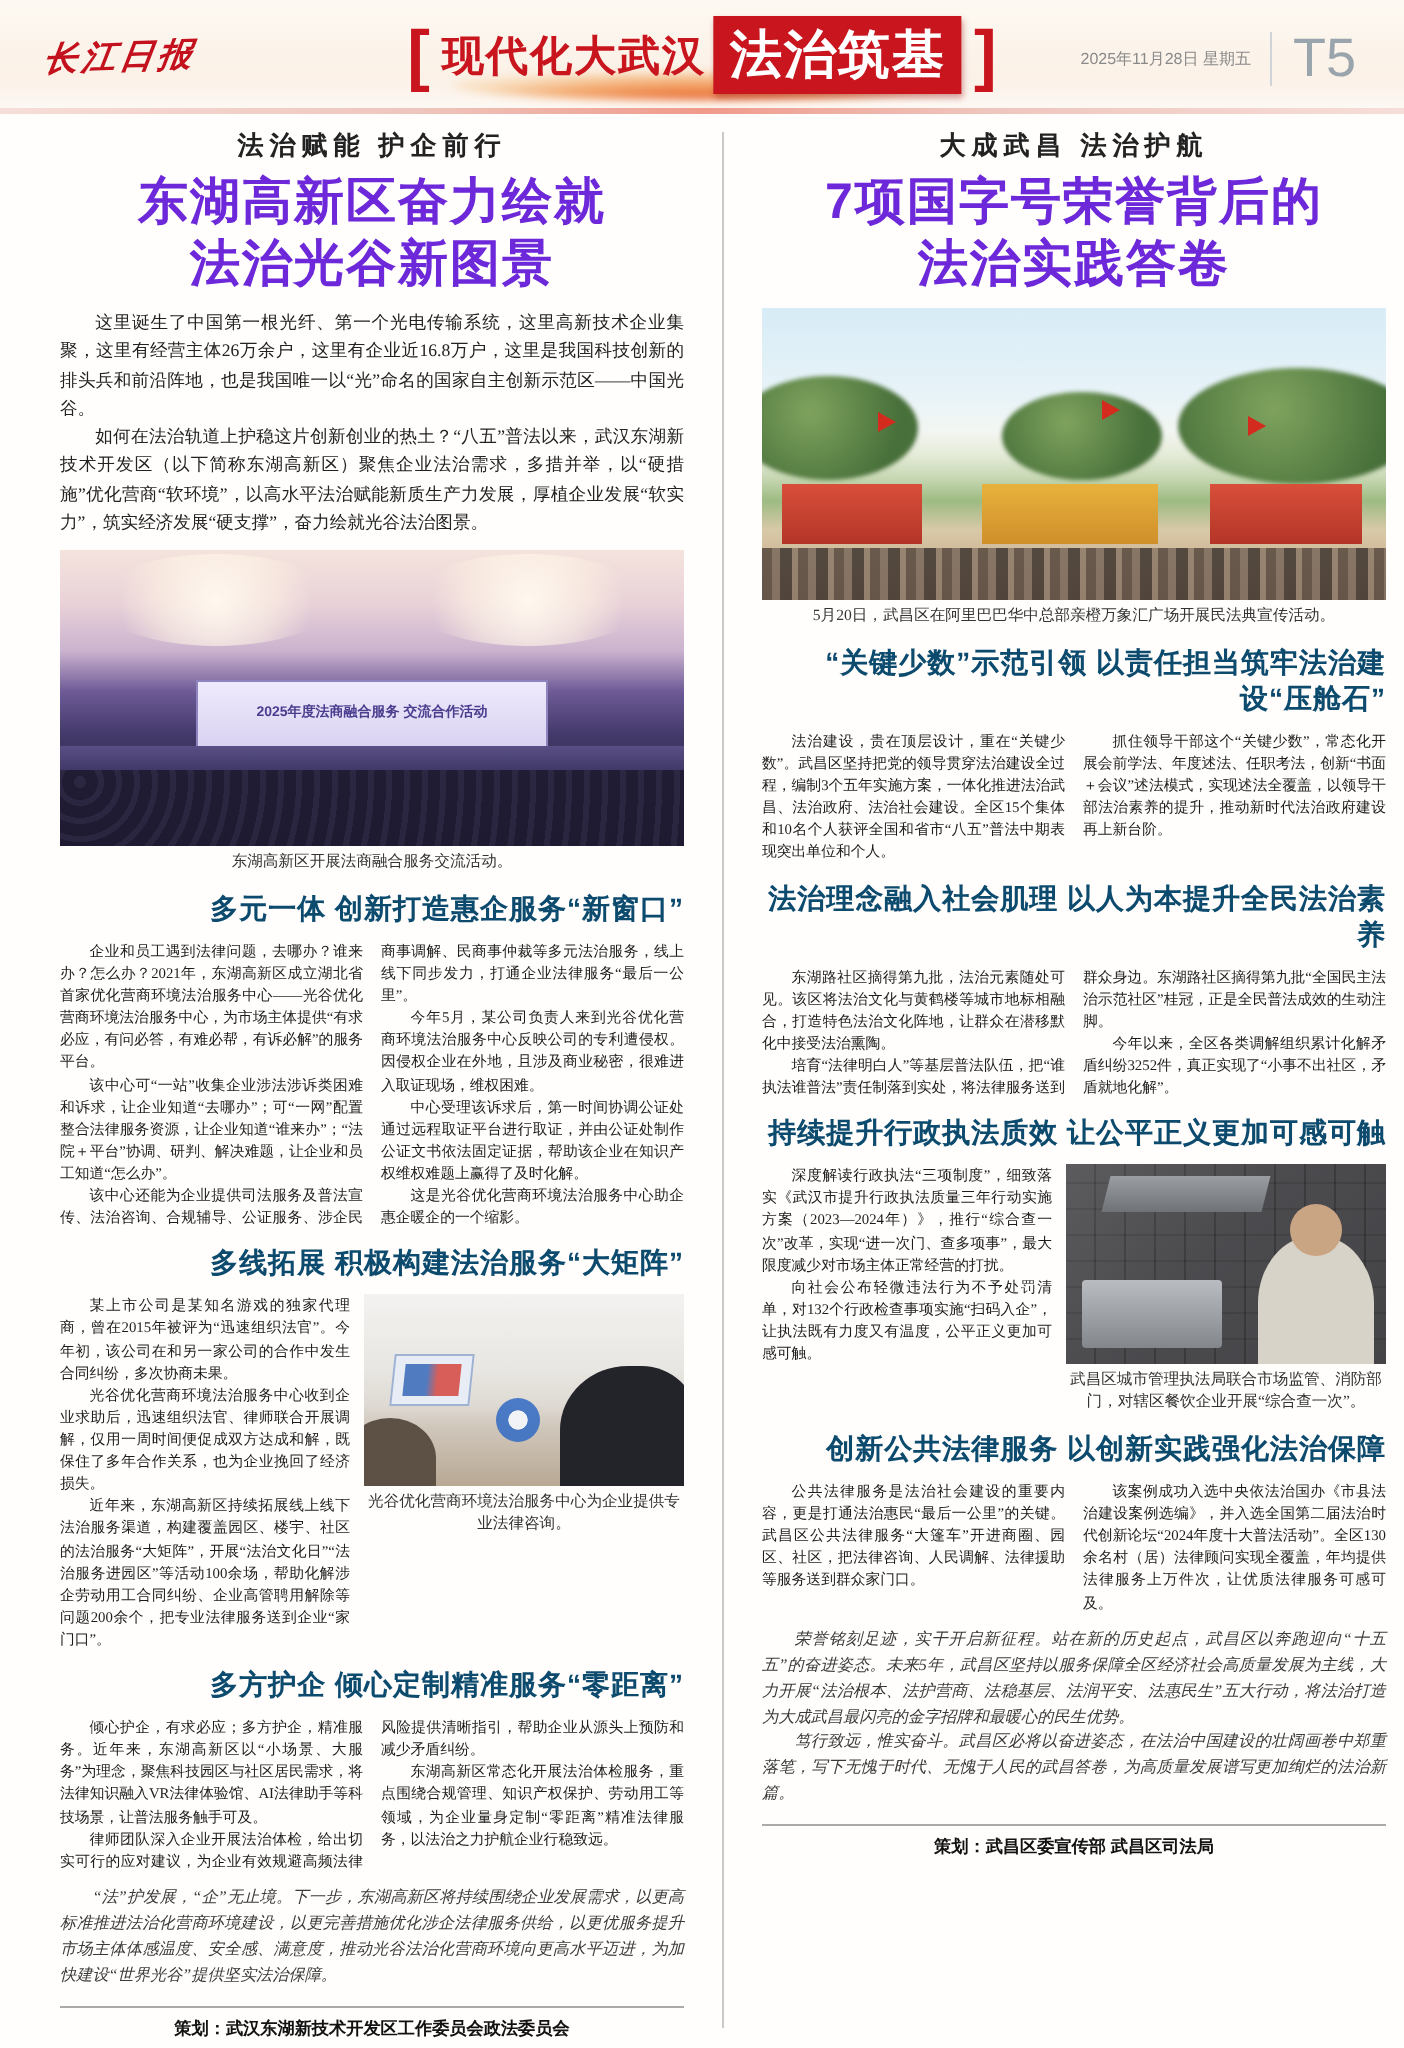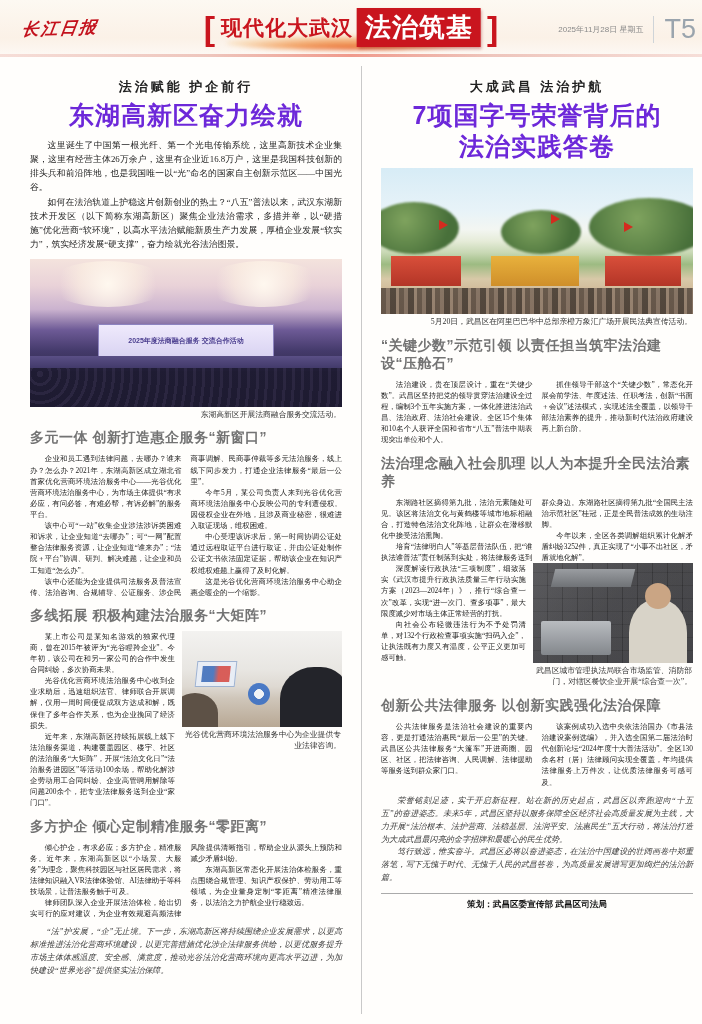--- a/index.html
+++ b/index.html
@@ -13,39 +13,39 @@
       background:linear-gradient(90deg,#f6ded8,#eec5bc 30%,#f09a8c 50%,#eec5bc 70%,#f6ded8); }
   .paper-logo { position:absolute; left:22px; top:17px; color:#c3121d; font-size:17px; font-weight:bold;
       font-style:italic; letter-spacing:2px; transform:skew(-8deg,-2deg); font-family:"Liberation Serif",serif; }
   .banner { position:absolute; left:50%; top:8px; transform:translateX(-50%); display:flex; align-items:center; white-space:nowrap; z-index:2; }
   .bracket { color:#c9151e; font-size:34px; font-weight:bold; line-height:30px; font-family:"Liberation Sans",sans-serif; }
   .banner-main { color:#c9151e; font-size:21px; font-weight:bold; margin:0 4px 0 6px; font-family:"Liberation Sans",sans-serif; letter-spacing:1px; }
   .banner-tag { background:#c9151e; color:#fff; font-size:26px; font-weight:bold; padding:2px 8px; margin-right:6px; font-family:"Liberation Sans",sans-serif; letter-spacing:1px; box-shadow:1px 2px 3px rgba(150,20,20,.4); }
   .skyline { position:absolute; left:50%; top:36px; transform:translateX(-50%); width:250px; height:14px; z-index:1;
       background:radial-gradient(ellipse at 50% 100%, #e8652f 0%, #f2a569 40%, rgba(247,208,160,.6) 70%, rgba(253,241,231,0) 100%);
       filter:blur(2px); border-radius:50%; }
-  .date-block { position:absolute; right:6px; top:16px; display:flex; align-items:center; gap:10px; }
+  .date-block { position:absolute; right:24px; top:16px; display:flex; align-items:center; gap:10px; }
   .pub-date { color:#8a8a8a; font-size:8px; font-family:"Liberation Sans",sans-serif; }
   .page-no { color:#9aa4ad; font-size:27px; font-family:"Liberation Sans",sans-serif; border-left:1px solid #cfd4d8; padding-left:10px; line-height:27px; }
 
   
   .content { position:absolute; top:62px; left:0; right:0; bottom:0; display:flex; }
   .col { width:312px; padding:0; }
   .col.left  { margin-left:30px; }
   .col.right { margin-left:19px; }
   .vdivider { width:1px; background:#c9c9c9; margin-left:19px; margin-top:4px; margin-bottom:10px; }
 
-  .kicker { text-align:center; font-size:13px; font-weight:bold; color:#222; letter-spacing:3px; font-family:"Liberation Sans",sans-serif; margin-top:16px; }
+  .kicker { text-align:center; font-size:13px; font-weight:bold; color:#222; letter-spacing:3px; font-family:"Liberation Sans",sans-serif; margin-top:2px; }
   h1.headline { text-align:center; font-size:25px; color:#6d28d9; line-height:1.22; letter-spacing:1px; margin:4px 0 7px; font-family:"Liberation Sans",sans-serif; font-weight:900; }
   .intro { font-size:8.8px; line-height:1.62; color:#222; text-align:justify; margin-bottom:7px; }
   .intro p { text-indent:2em; }
 
   figure.photo { position:relative; }
   .ph { position:relative; overflow:hidden; }
-  figcaption { font-size:7.8px; color:#333; line-height:1.4; padding:3px 1px 0; text-align:right; }
+  figcaption { font-size:7.8px; color:#333; line-height:1.4; padding:3px 1px 0; text-align:center; }
 
   
   .ph.conf { height:148px; background:
       linear-gradient(180deg,#f4e3dd 0%, #e9d2d8 18%, #cbb3cf 34%, #6d5a96 48%, #443a6b 62%, #2e2a4b 78%, #23203a 100%); }
   .ph.conf .light1,.ph.conf .light2 { position:absolute; border-radius:50%; background:radial-gradient(circle,#fff8ef 0%,rgba(255,244,228,.55) 45%,rgba(255,244,228,0) 75%); }
   .ph.conf .light1 { width:120px; height:46px; left:18px; top:2px; }
   .ph.conf .light2 { width:120px; height:46px; right:18px; top:2px; }
   .ph.conf .screenpanel { position:absolute; left:50%; top:44%; transform:translateX(-50%); width:176px; height:34px;
       background:linear-gradient(180deg,#efeafc,#d9d3f2); border:1px solid #8d84c0; display:flex; align-items:center; justify-content:center; }
   .ph.conf .screenpanel span { color:#4b3e8f; font-size:7px; font-weight:bold; text-align:center; line-height:1.35; font-family:"Liberation Sans",sans-serif; }
@@ -77,21 +77,21 @@
   .ph.counter .person2 { position:absolute; left:-10px; bottom:-6px; width:46px; height:40px; border-radius:50% 50% 0 0; background:#5d5146; }
 
   
   .ph.kitchen { height:100px; background:linear-gradient(135deg,#4a4a4c 0%,#2f2f31 45%,#232325 100%); }
   .ph.kitchen .tile { position:absolute; inset:0; background:repeating-linear-gradient(90deg,rgba(120,120,125,.25) 0 14px,rgba(60,60,62,.2) 14px 15px), repeating-linear-gradient(0deg,rgba(120,120,125,.18) 0 12px,rgba(60,60,62,.2) 12px 13px); }
   .ph.kitchen .steel { position:absolute; left:8px; bottom:8px; width:70px; height:34px; background:linear-gradient(180deg,#b9bcc0,#83878c); border-radius:2px; }
   .ph.kitchen .hood { position:absolute; left:20px; top:6px; width:80px; height:18px; background:linear-gradient(180deg,#9a9da1,#6f7276); transform:skew(-14deg); }
   .ph.kitchen .inspector { position:absolute; right:6px; bottom:-6px; width:58px; height:70px; border-radius:48% 48% 0 0; background:#d8d3c8; }
   .ph.kitchen .inspector:before { content:""; position:absolute; left:50%; top:-16px; transform:translateX(-50%); width:26px; height:26px; border-radius:50%; background:#caa584; }
 
-  h2.subhead { text-align:left; font-size:14px; font-weight:bold; color:#737373; letter-spacing:.5px;
+  h2.subhead { text-align:right; font-size:14px; font-weight:bold; color:#0c4a6e; letter-spacing:.5px;
       font-family:"Liberation Sans",sans-serif; margin:9px 0 6px; }
   .body2 { column-count:2; column-gap:9px; font-size:7.4px; line-height:1.5; color:#1c1c1c; text-align:justify; }
   .body2 p, .body1 p { text-indent:2em; }
   .sect-flex { display:flex; gap:7px; }
   .sect-flex .body1 { flex:1; font-size:7.4px; line-height:1.5; color:#1c1c1c; text-align:justify; }
   .sect-flex figure { width:160px; flex:0 0 160px; }
 
   .closing { font-size:8.1px; line-height:1.6; color:#3a3a3a; font-style:italic; text-align:justify; margin-top:7px; }
   .closing p { text-indent:2em; }
   .credit { border-top:1px solid #aaa; margin-top:8px; padding-top:5px; text-align:center;
@@ -116,20 +116,21 @@
       <span class="page-no">T5</span>
     </div>
   </header>
 
   <div class="content">
 
     <article class="col left">
       <div class="kicker">法治赋能  护企前行</div>
       <h1 class="headline">
         <span>东湖高新区奋力绘就</span><br>
+        <span>法治光谷新图景</span>
       </h1>
       <div class="intro">
           <p>这里诞生了中国第一根光纤、第一个光电传输系统，这里高新技术企业集聚，这里有经营主体26万余户，这里有企业近16.8万户，这里是我国科技创新的排头兵和前沿阵地，也是我国唯一以“光”命名的国家自主创新示范区——中国光谷。</p>
           <p>如何在法治轨道上护稳这片创新创业的热土？“八五”普法以来，武汉东湖新技术开发区（以下简称东湖高新区）聚焦企业法治需求，多措并举，以“硬措施”优化营商“软环境”，以高水平法治赋能新质生产力发展，厚植企业发展“软实力”，筑实经济发展“硬支撑”，奋力绘就光谷法治图景。</p>
         </div>
 
       <figure class="photo">
         <div class="ph conf">
           <div class="light1"></div>
           <div class="light2"></div>
@@ -148,21 +149,21 @@
           <p>该中心可“一站”收集企业涉法涉诉类困难和诉求，让企业知道“去哪办”；可“一网”配置整合法律服务资源，让企业知道“谁来办”；“法院＋平台”协调、研判、解决难题，让企业和员工知道“怎么办”。</p>
           <p>该中心还能为企业提供司法服务及普法宣传、法治咨询、合规辅导、公证服务、涉企民商事调解、民商事仲裁等多元法治服务，线上线下同步发力，打通企业法律服务“最后一公里”。</p>
           <p>今年5月，某公司负责人来到光谷优化营商环境法治服务中心反映公司的专利遭侵权。因侵权企业在外地，且涉及商业秘密，很难进入取证现场，维权困难。</p>
           <p>中心受理该诉求后，第一时间协调公证处通过远程取证平台进行取证，并由公证处制作公证文书依法固定证据，帮助该企业在知识产权维权难题上赢得了及时化解。</p>
           <p>这是光谷优化营商环境法治服务中心助企惠企暖企的一个缩影。</p>
         </div>
 
       <h2 class="subhead">多线拓展  积极构建法治服务“大矩阵”</h2>
       <div class="sect-flex">
         <div class="body1">
-            <p>某上市公司是某知名游戏的独家代理商，曾在2015年被评为“光谷瞪羚企业”。今年初，该公司在和另一家公司的合作中发生合同纠纷，多次协商未果。</p>
+            <p>某上市公司是某知名游戏的独家代理商，曾在2015年被评为“迅速组织法官”。今年初，该公司在和另一家公司的合作中发生合同纠纷，多次协商未果。</p>
             <p>光谷优化营商环境法治服务中心收到企业求助后，迅速组织法官、律师联合开展调解，仅用一周时间便促成双方达成和解，既保住了多年合作关系，也为企业挽回了经济损失。</p>
             <p>近年来，东湖高新区持续拓展线上线下法治服务渠道，构建覆盖园区、楼宇、社区的法治服务“大矩阵”，开展“法治文化日”“法治服务进园区”等活动100余场，帮助化解涉企劳动用工合同纠纷、企业高管聘用解除等问题200余个，把专业法律服务送到企业“家门口”。</p>
           </div>
         <figure class="photo">
           <div class="ph counter">
             <div class="sign"></div>
             <div class="disc"></div>
             <div class="person2"></div>
             <div class="person"></div>
           </div>
@@ -173,20 +174,21 @@
       <h2 class="subhead">多方护企  倾心定制精准服务“零距离”</h2>
       <div class="body2">
           <p>倾心护企，有求必应；多方护企，精准服务。近年来，东湖高新区以“小场景、大服务”为理念，聚焦科技园区与社区居民需求，将法律知识融入VR法律体验馆、AI法律助手等科技场景，让普法服务触手可及。</p>
           <p>律师团队深入企业开展法治体检，给出切实可行的应对建议，为企业有效规避高频法律风险提供清晰指引，帮助企业从源头上预防和减少矛盾纠纷。</p>
           <p>东湖高新区常态化开展法治体检服务，重点围绕合规管理、知识产权保护、劳动用工等领域，为企业量身定制“零距离”精准法律服务，以法治之力护航企业行稳致远。</p>
         </div>
 
       <div class="closing">
           <p>“法”护发展，“企”无止境。下一步，东湖高新区将持续围绕企业发展需求，以更高标准推进法治化营商环境建设，以更完善措施优化涉企法律服务供给，以更优服务提升市场主体体感温度、安全感、满意度，推动光谷法治化营商环境向更高水平迈进，为加快建设“世界光谷”提供坚实法治保障。</p>
         </div>
+      <div class="credit">策划：武汉东湖新技术开发区工作委员会政法委员会</div>
     </article>
 
     <div class="vdivider"></div>
 
     <article class="col right">
       <div class="kicker">大成武昌  法治护航</div>
       <h1 class="headline">
         <span>7项国字号荣誉背后的</span><br>
         <span>法治实践答卷</span>
       </h1>
@@ -213,20 +215,21 @@
           <p>抓住领导干部这个“关键少数”，常态化开展会前学法、年度述法、任职考法，创新“书面＋会议”述法模式，实现述法全覆盖，以领导干部法治素养的提升，推动新时代法治政府建设再上新台阶。</p>
         </div>
 
       <h2 class="subhead">法治理念融入社会肌理  以人为本提升全民法治素养</h2>
       <div class="body2">
           <p>东湖路社区摘得第九批，法治元素随处可见。该区将法治文化与黄鹤楼等城市地标相融合，打造特色法治文化阵地，让群众在潜移默化中接受法治熏陶。</p>
           <p>培育“法律明白人”等基层普法队伍，把“谁执法谁普法”责任制落到实处，将法律服务送到群众身边。东湖路社区摘得第九批“全国民主法治示范社区”桂冠，正是全民普法成效的生动注脚。</p>
           <p>今年以来，全区各类调解组织累计化解矛盾纠纷3252件，真正实现了“小事不出社区，矛盾就地化解”。</p>
         </div>
 
+      <h2 class="subhead">持续提升行政执法质效  让公平正义更加可感可触</h2>
       <div class="sect-flex">
         <div class="body1">
             <p>深度解读行政执法“三项制度”，细致落实《武汉市提升行政执法质量三年行动实施方案（2023—2024年）》，推行“综合查一次”改革，实现“进一次门、查多项事”，最大限度减少对市场主体正常经营的打扰。</p>
             <p>向社会公布轻微违法行为不予处罚清单，对132个行政检查事项实施“扫码入企”，让执法既有力度又有温度，公平正义更加可感可触。</p>
           </div>
         <figure class="photo">
           <div class="ph kitchen">
             <div class="tile"></div>
             <div class="hood"></div>
             <div class="steel"></div>

